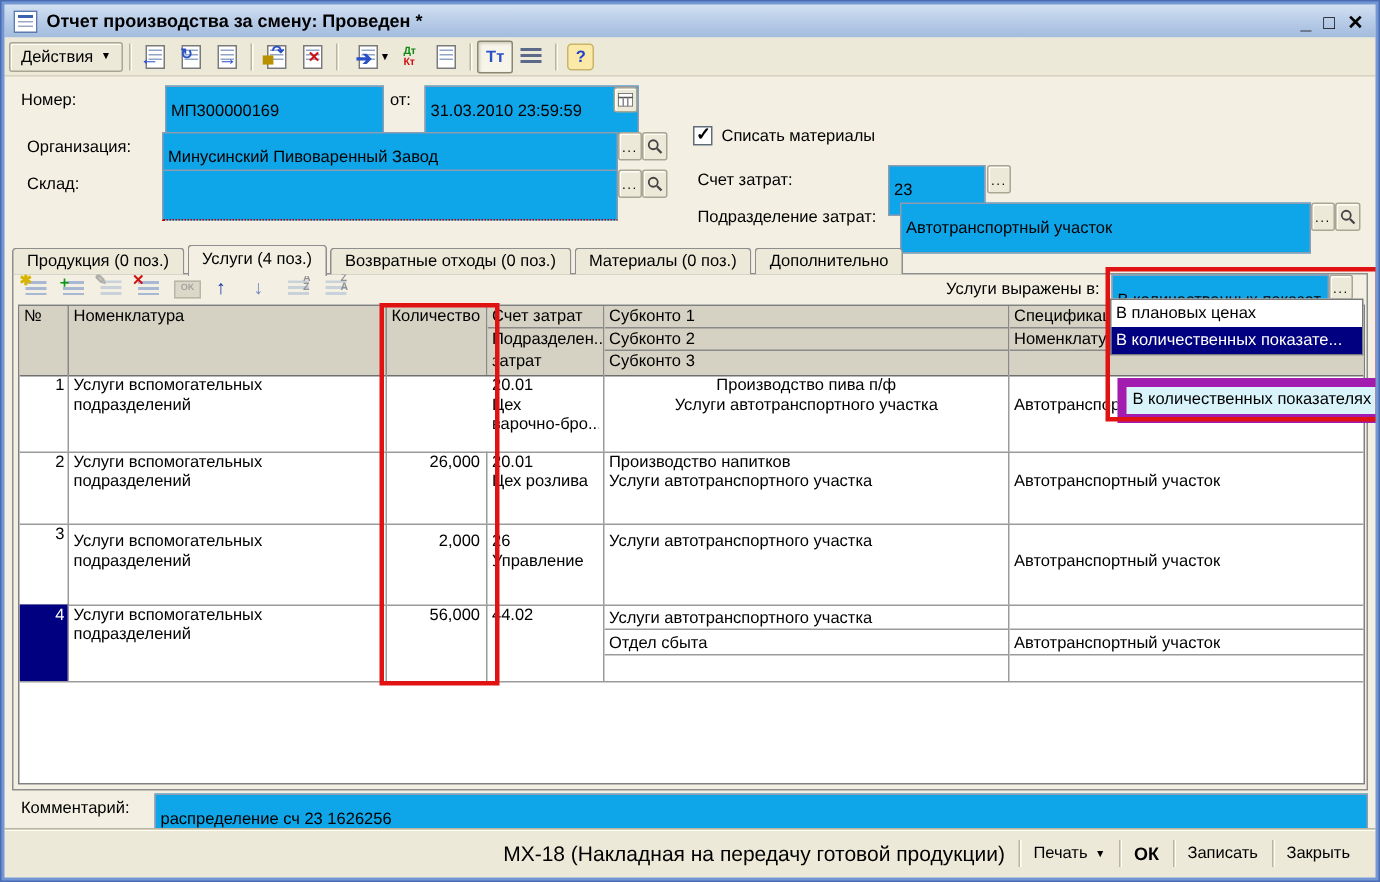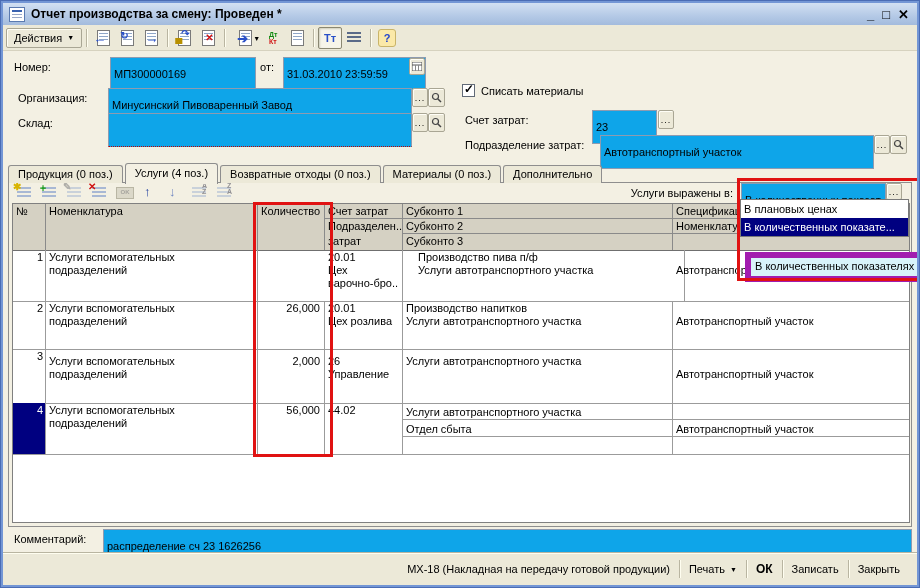--- a/index.html
+++ b/index.html
@@ -300,21 +300,21 @@
       <div class="cell numcell" style="left:0;top:0;width:33px;height:51px;">1</div>
       <div class="cell" style="left:33px;top:0;width:212px;height:51px;">
         <div class="ln">Услуги вспомогательных</div>
         <div class="ln">подразделений</div>
       </div>
       <div class="cell" style="left:312px;top:0;width:78px;height:51px;">
         <div class="ln">20.01</div>
         <div class="ln">Цех</div>
         <div class="ln">варочно-бро...</div>
       </div>
-      <div class="cell" style="left:402px;top:0;width:270px;height:51px;">
+      <div class="cell" style="left:390px;top:0;width:270px;height:51px;text-align:center;">
         <div class="ln">Производство пива п/ф</div>
         <div class="ln">Услуги автотранспортного участка</div>
       </div>
       <div class="cell" style="left:660px;top:0;width:238px;height:51px;border-right:none;">
         <div class="ln"></div>
         <div class="ln">Автотранспортный участок</div>
       </div>
     </div>
 
     <div class="trow" style="top:97px;height:48px;">
@@ -390,21 +390,21 @@
 
   <div class="redrect" style="left:253px;top:202px;width:74px;height:249px;"></div>
   <div class="redrect" style="left:737px;top:178px;width:177px;height:97px;"></div>
 
   <div class="commentrow">
     <span class="lbl" style="left:14px;top:6px;position:absolute;">Комментарий:</span>
     <input class="fld" style="left: 103px; top: 2px; width: 809px; position: absolute;" value="распределение сч 23 1626256">
   </div>
 
   <div class="footer">
-    <button class="fbtn2" style="background:none;border:none;font-size:11px;">МХ-18 (Накладная на передачу готовой продукции)</button>
+    <button class="fbtn2" style="background:none;border:none;font-size:14px;">МХ-18 (Накладная на передачу готовой продукции)</button>
     <span class="fsep"></span>
     <button class="fbtn2" style="background:none;border:none;font-size:11px;">
       <span>Печать</span>
         <span class="caret">▼</span>
     </button>
     <span class="fsep"></span>
     <button class="fbtn2 bold" style="background:none;border:none;font-size:12px;">ОК</button>
     <span class="fsep"></span>
     <button class="fbtn2" style="background:none;border:none;font-size:11px;">Записать</button>
     <span class="fsep"></span>

